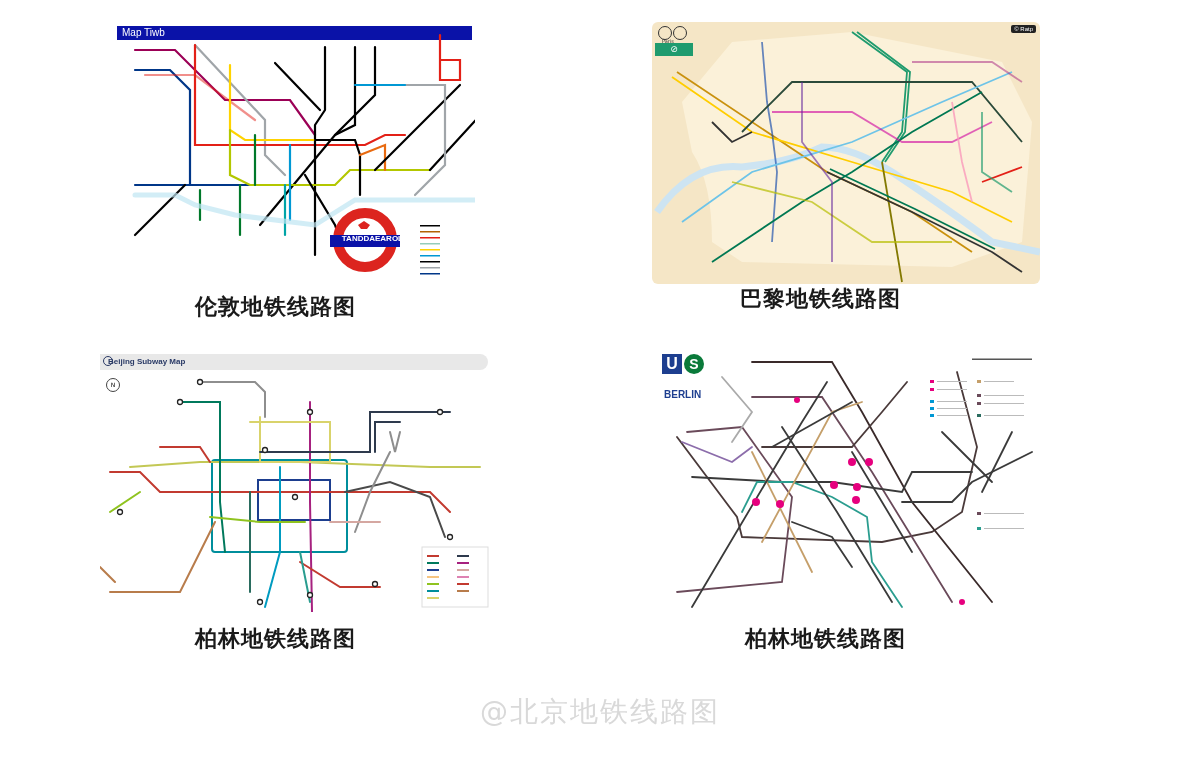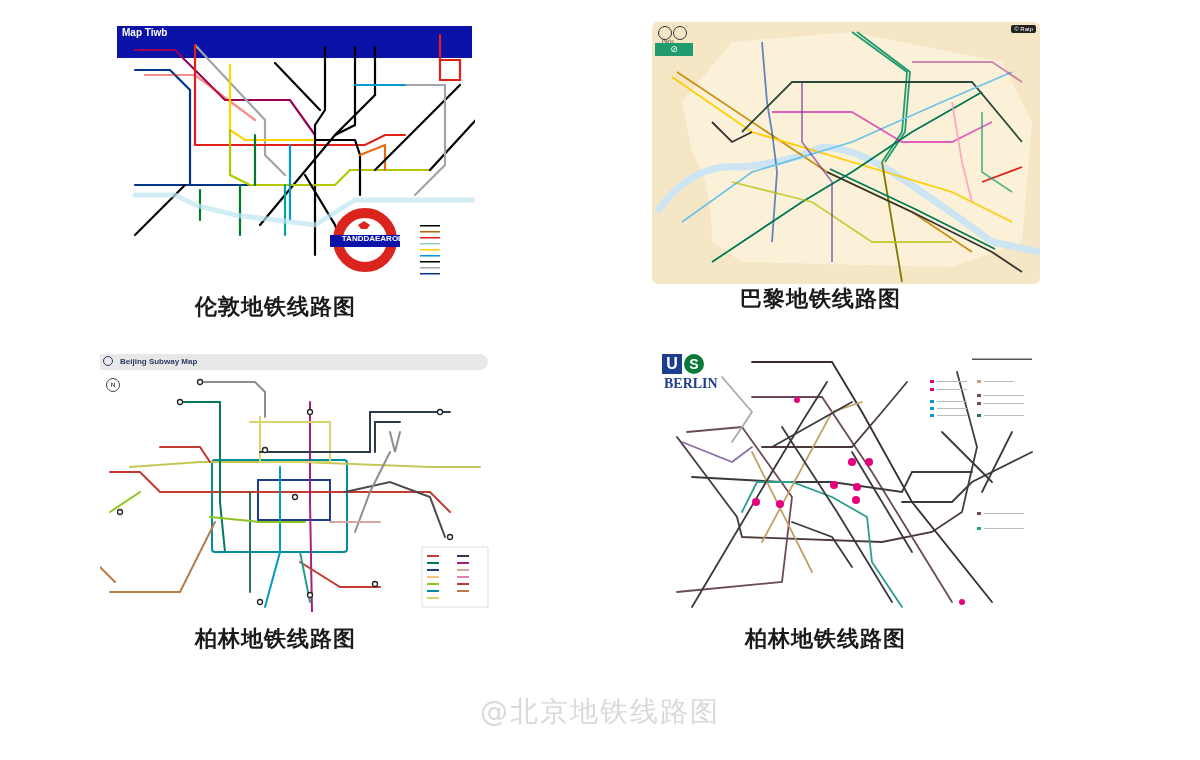--- a/index.html
+++ b/index.html
@@ -13,44 +13,43 @@
     letter-spacing: 1px;
   }
   .watermark {
     position: absolute; left: 465px; top: 693px; width: 270px; text-align: center;
     font-size: 28px; color: #d9d9d9; letter-spacing: 2px;
   }
 
   
   #london { left: 115px; top: 25px; width: 360px; height: 255px; background: #fff; }
   .ldn-title {
-    position: absolute; left: 2px; top: 1px; width: 355px; height: 32px; background: #0a12a8;
+    position: absolute; left: 2px; top: 1px; width: 355px; height: 14px; background: #0a12a8;
     color: #fff; font-size: 10px; line-height: 14px; padding-left: 5px; box-sizing: border-box;
     font-family: "Liberation Sans", sans-serif;
-    font-weight: bold;
   }
   
   #paris { left: 652px; top: 22px; width: 388px; height: 262px; background: #f5e6c6; border-radius: 6px; }
   .paris-logo {
     position: absolute; left: 2px; top: 2px; width: 40px; height: 40px;
   }
   .paris-badge {
     position: absolute; left: 3px; top: 21px; width: 38px; height: 13px; background: #1f9b6e;
     color: #fff; font-size: 9px; text-align: center; line-height: 13px;
   }
   .paris-pill {
     position: absolute; right: 4px; top: 3px; background: #222; color: #fff; font-size: 6px;
     padding: 1px 3px; border-radius: 2px; font-family: "Liberation Sans", sans-serif;
   }
   
   #beijing { left: 100px; top: 352px; width: 392px; height: 260px; background: #fff; }
   .bj-header {
     position: absolute; left: 0; top: 2px; width: 388px; height: 16px; background: #e8e8e8;
     border-radius: 0 8px 8px 0; font-size: 8px; font-weight: bold; color: #2a3a66; line-height: 16px;
-    padding-left: 20px; box-sizing: border-box; font-family: "Liberation Sans", sans-serif;
+    padding-left: 8px; box-sizing: border-box; font-family: "Liberation Sans", sans-serif;
   }
   .bj-logo {
     position: absolute; left: 3px; top: 4px; width: 10px; height: 10px; border-radius: 50%;
     border: 1.5px solid #2a3a66; box-sizing: border-box;
   }
   .bj-compass {
     position: absolute; left: 6px; top: 26px; width: 12px; height: 12px; border-radius: 50%;
     border: 1px solid #444; font-size: 6px; text-align: center; line-height: 11px;
   }
   
@@ -59,22 +58,22 @@
     position: absolute; left: 10px; top: 2px; width: 20px; height: 20px; background: #1d3e8f;
     color: #fff; font-weight: bold; font-size: 16px; text-align: center; line-height: 20px;
     font-family: "Liberation Sans", sans-serif;
   }
   .bln-s {
     position: absolute; left: 32px; top: 2px; width: 20px; height: 20px; background: #0a7a3a;
     border-radius: 50%; color: #fff; font-weight: bold; font-size: 14px; text-align: center; line-height: 20px;
     font-family: "Liberation Sans", sans-serif;
   }
   .bln-label {
-    position: absolute; left: 12px; top: 24px; font-size: 14px; font-weight: bold; color: #1d3e8f;
-    font-family: Liberation Serif, serif;
+    position: absolute; left: 12px; top: 37px; font-size: 10px; font-weight: bold; color: #1d3e8f;
+    font-family: Liberation Sans, sans-serif;
   }
   .bln-heading {
     position: absolute; right: 8px; top: 3px; font-size: 5px; color: #555; text-align: right;
     font-family: "Liberation Sans", sans-serif;
   }
 </style>
 </head>
 <body>
 
 <div class="panel" id="london">

